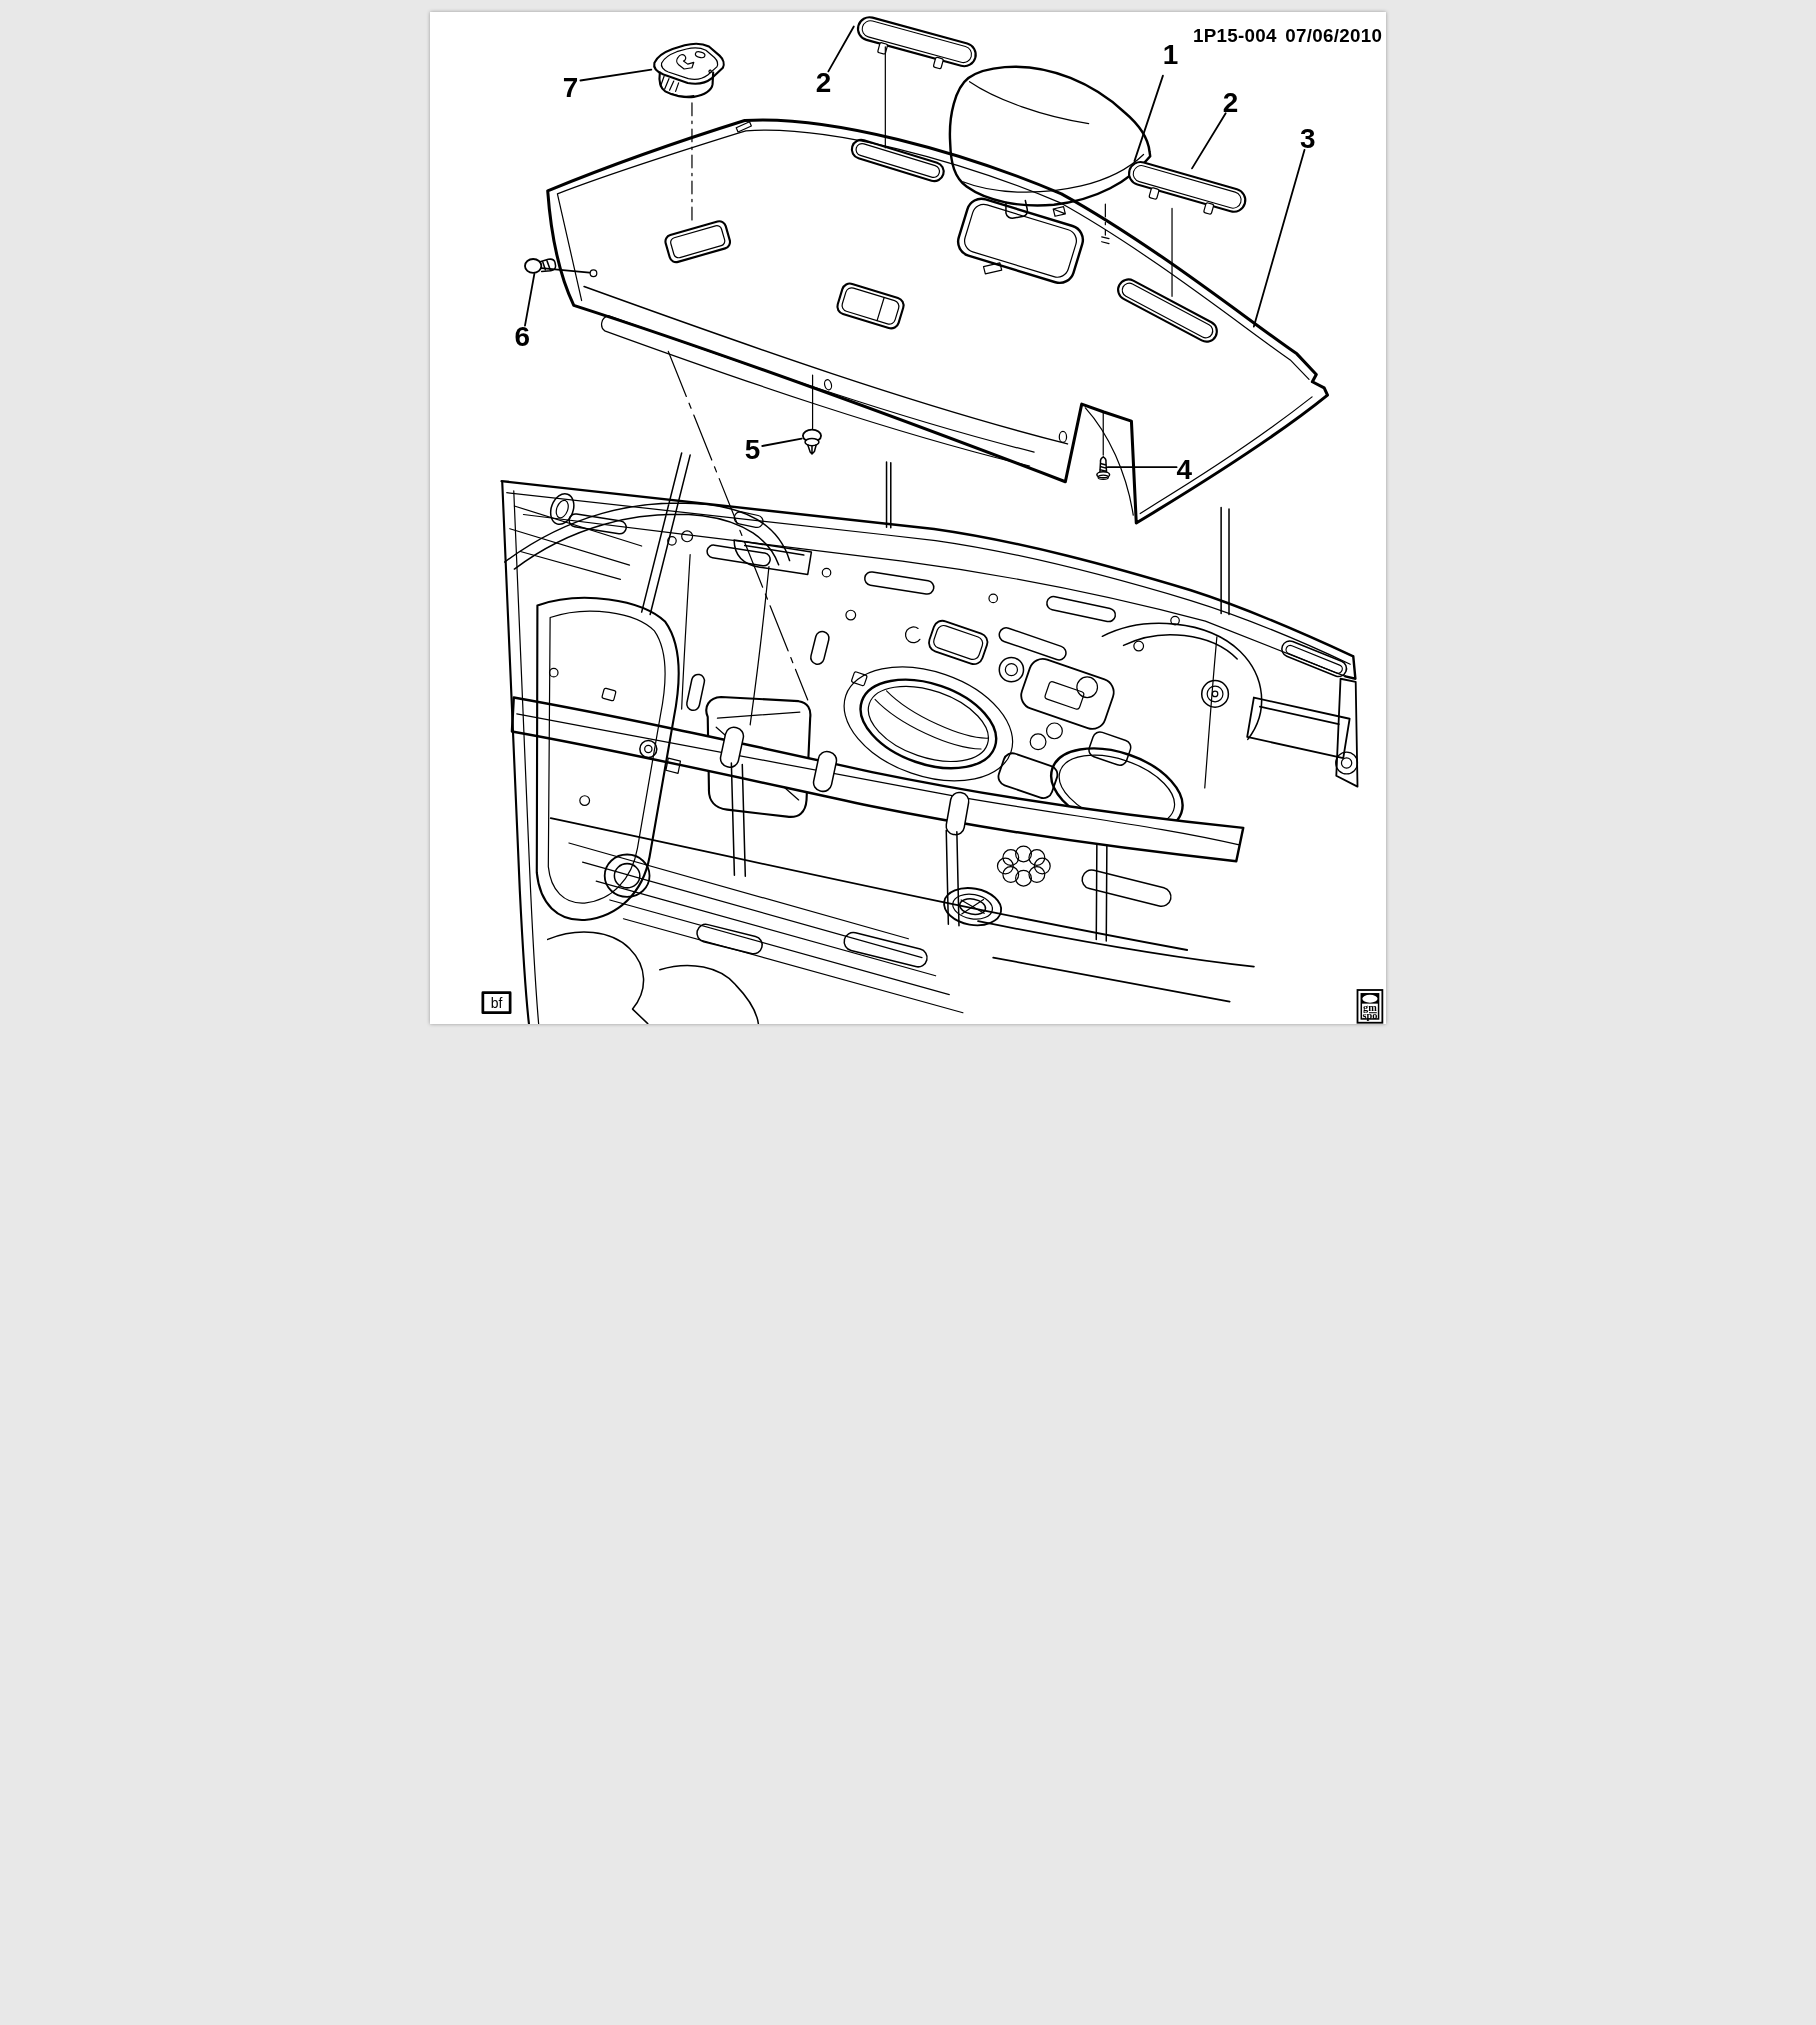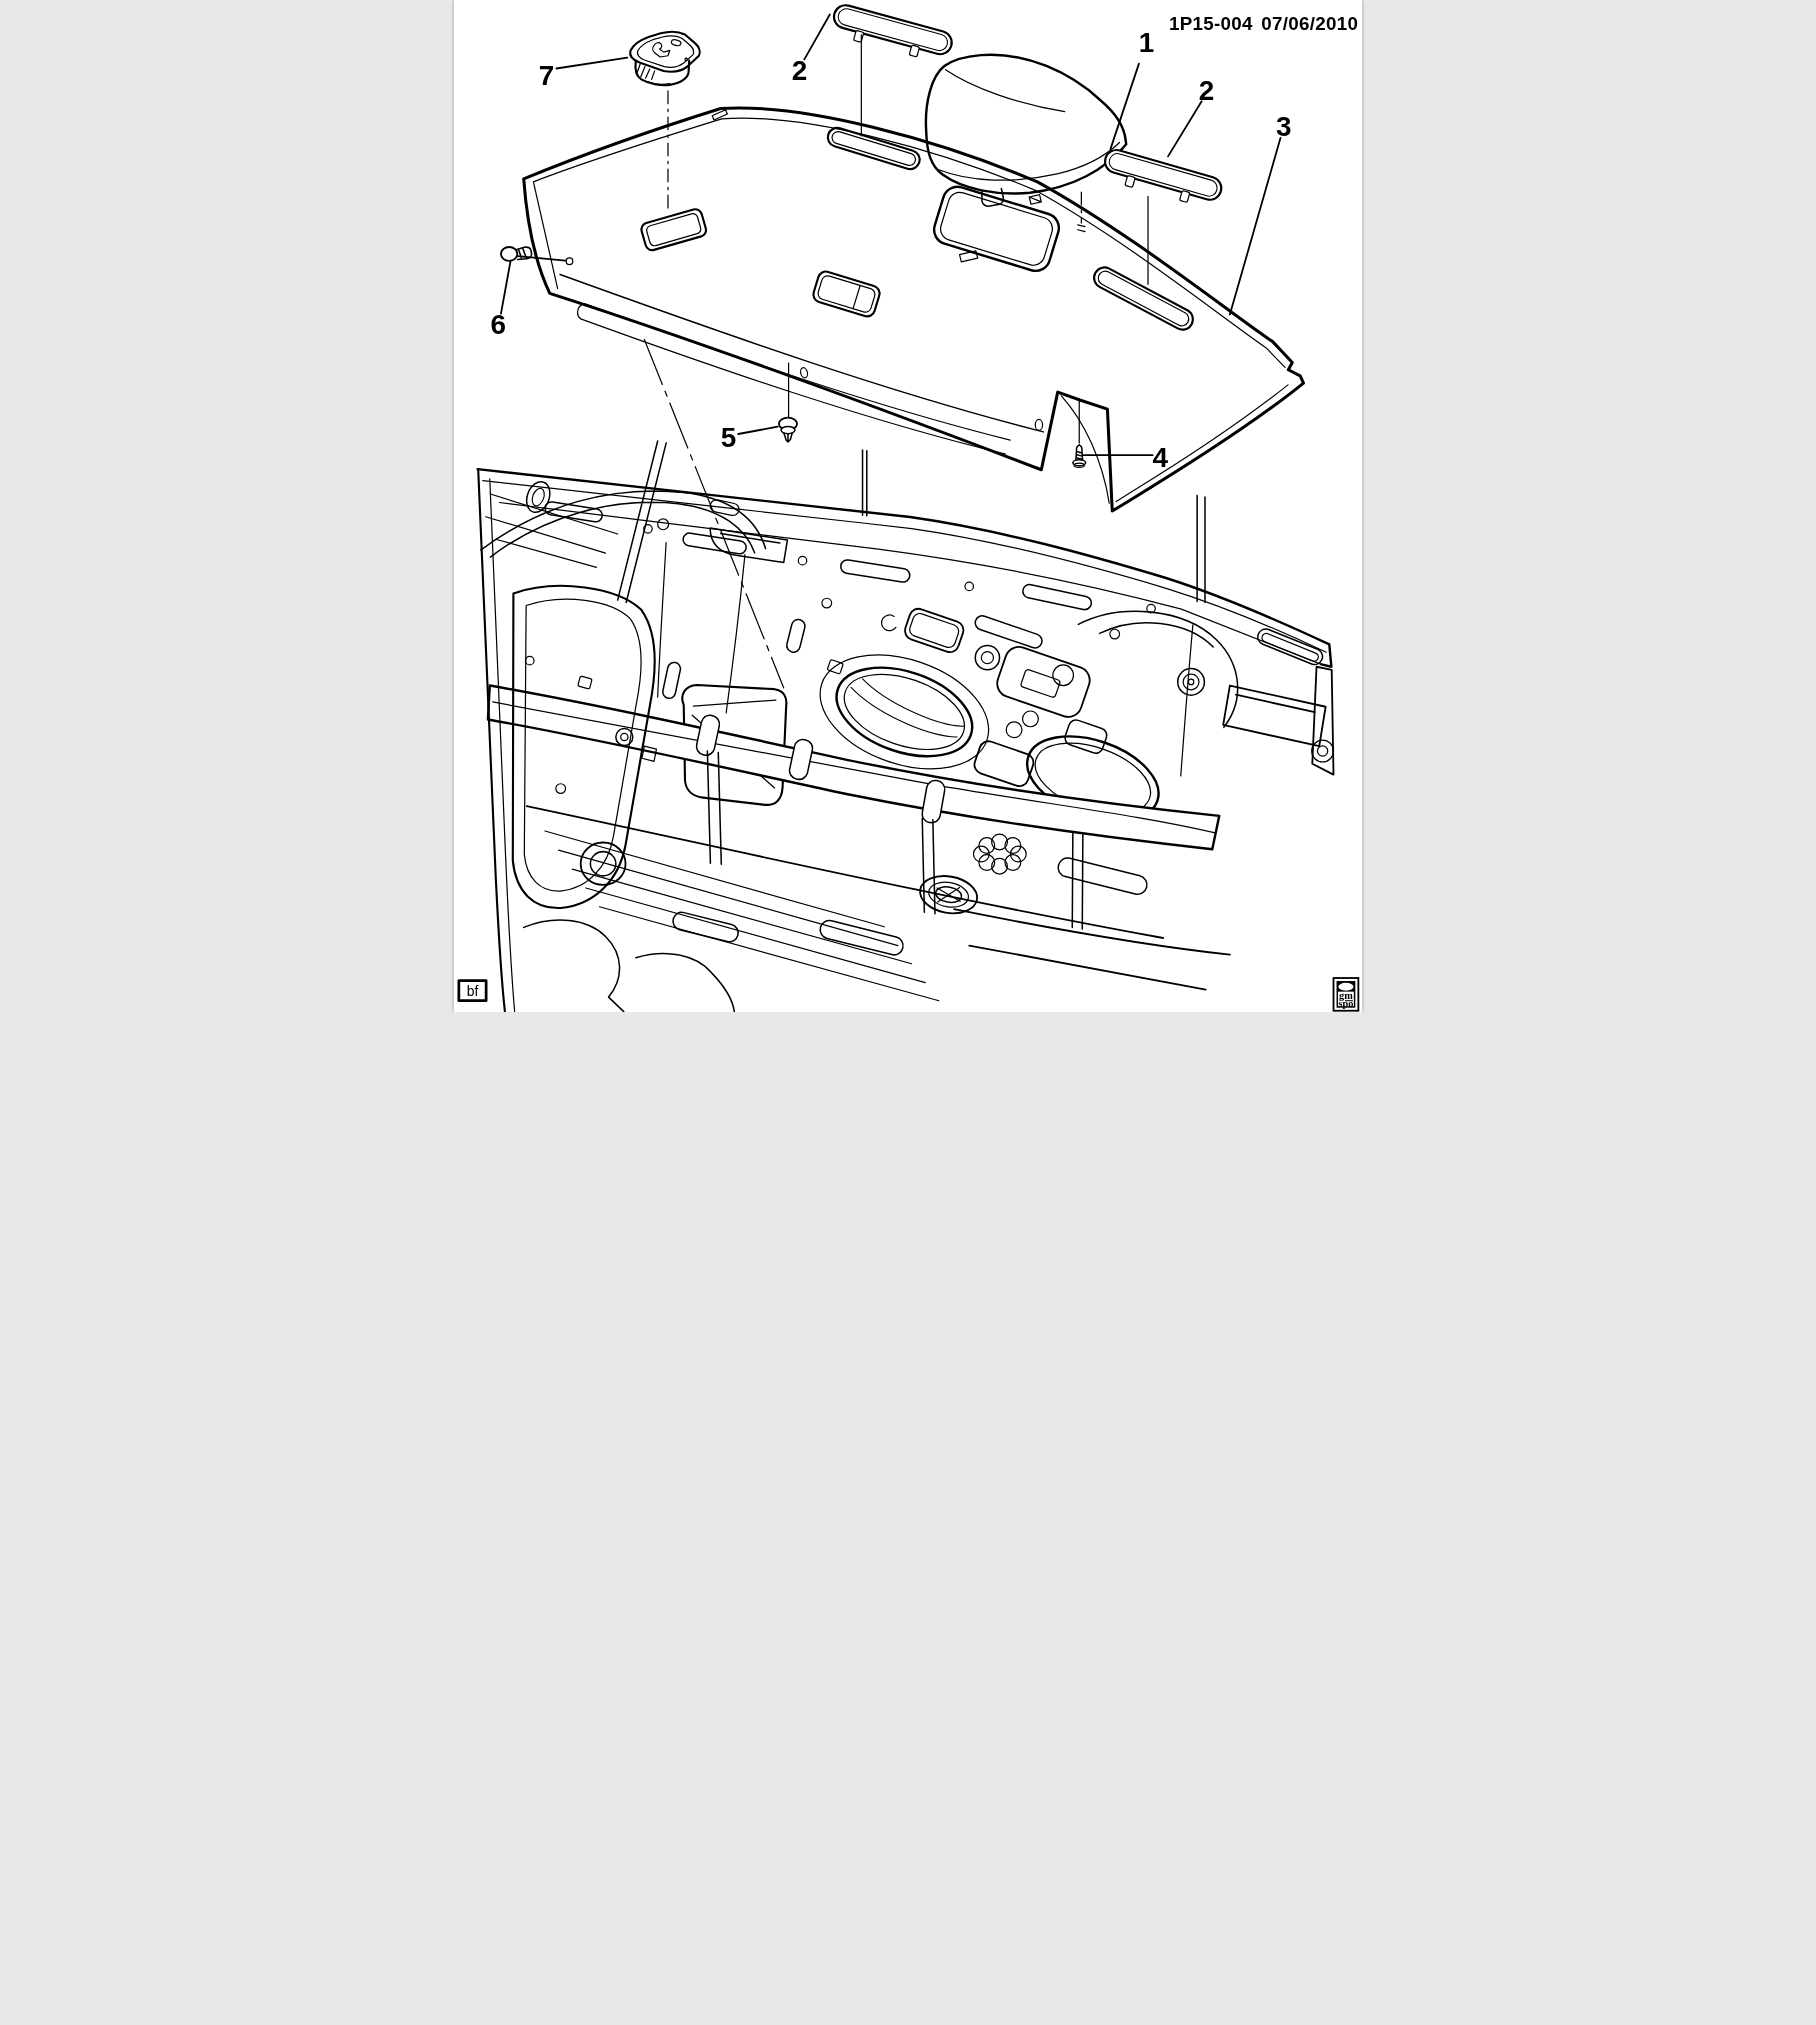--- a/index.html
+++ b/index.html
@@ -1,20 +1,21 @@
 <!DOCTYPE html>
 <html style="font-size:9.7px"><head>
 <meta charset="utf-8">
 <style>
   html,body{margin:0;padding:0;background:#e8e8e8;}
   .page{
     width:908px;              
-    margin:0 auto;
+    margin:12px auto;
     background:#ffffff;
     box-shadow:0 0 3.6px rgba(0,0,0,.35);
+    padding-left:48px;
   }
   svg{display:block;width:100%;height:auto;background:#ffffff;}
   .ln{fill:none;stroke:#000;stroke-linecap:round;stroke-linejoin:round;}
   .w10{stroke-width:10px;} .w8{stroke-width:8px;} .w7{stroke-width:7px;}
   .w6{stroke-width:6px;}  .w5{stroke-width:5px;} .w4{stroke-width:4px;}
   .w3{stroke-width:3.5px;}
   .callout{font-family:"Liberation Sans","DejaVu Sans",sans-serif;
            font-size:92px;font-weight:700;fill:#000;text-anchor:middle;}
   .hdr{font-family:"Liberation Sans","DejaVu Sans",sans-serif;
        font-size:62px;font-weight:700;fill:#000;text-anchor:end;letter-spacing:1px;}

